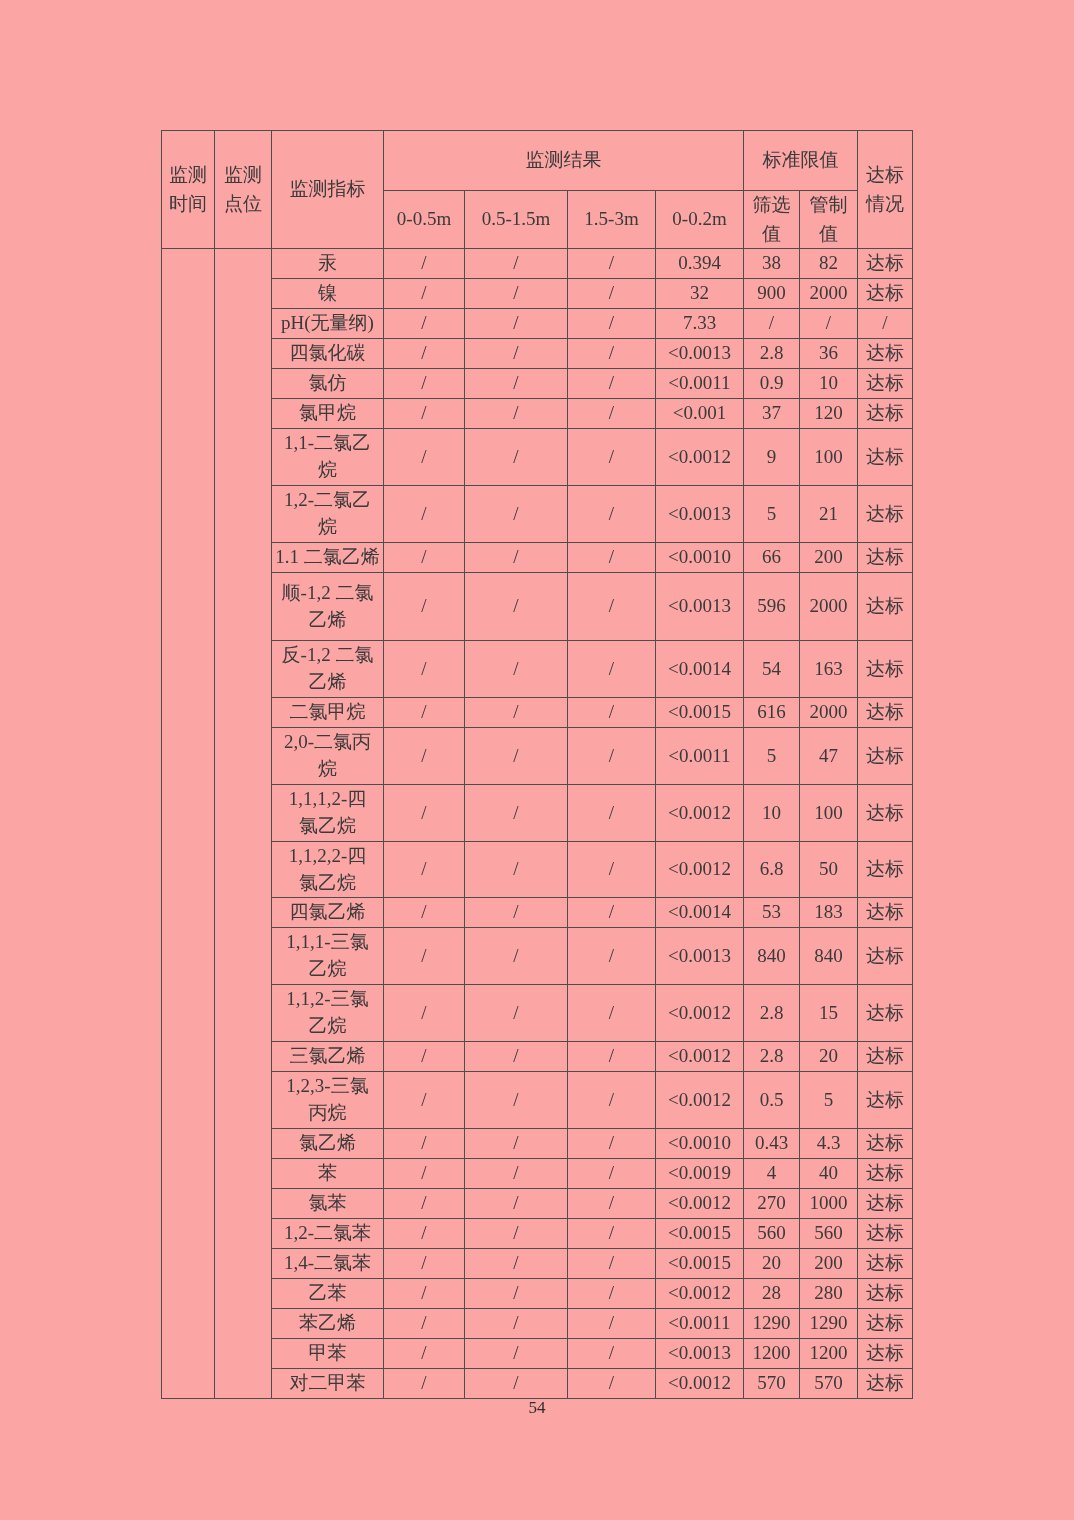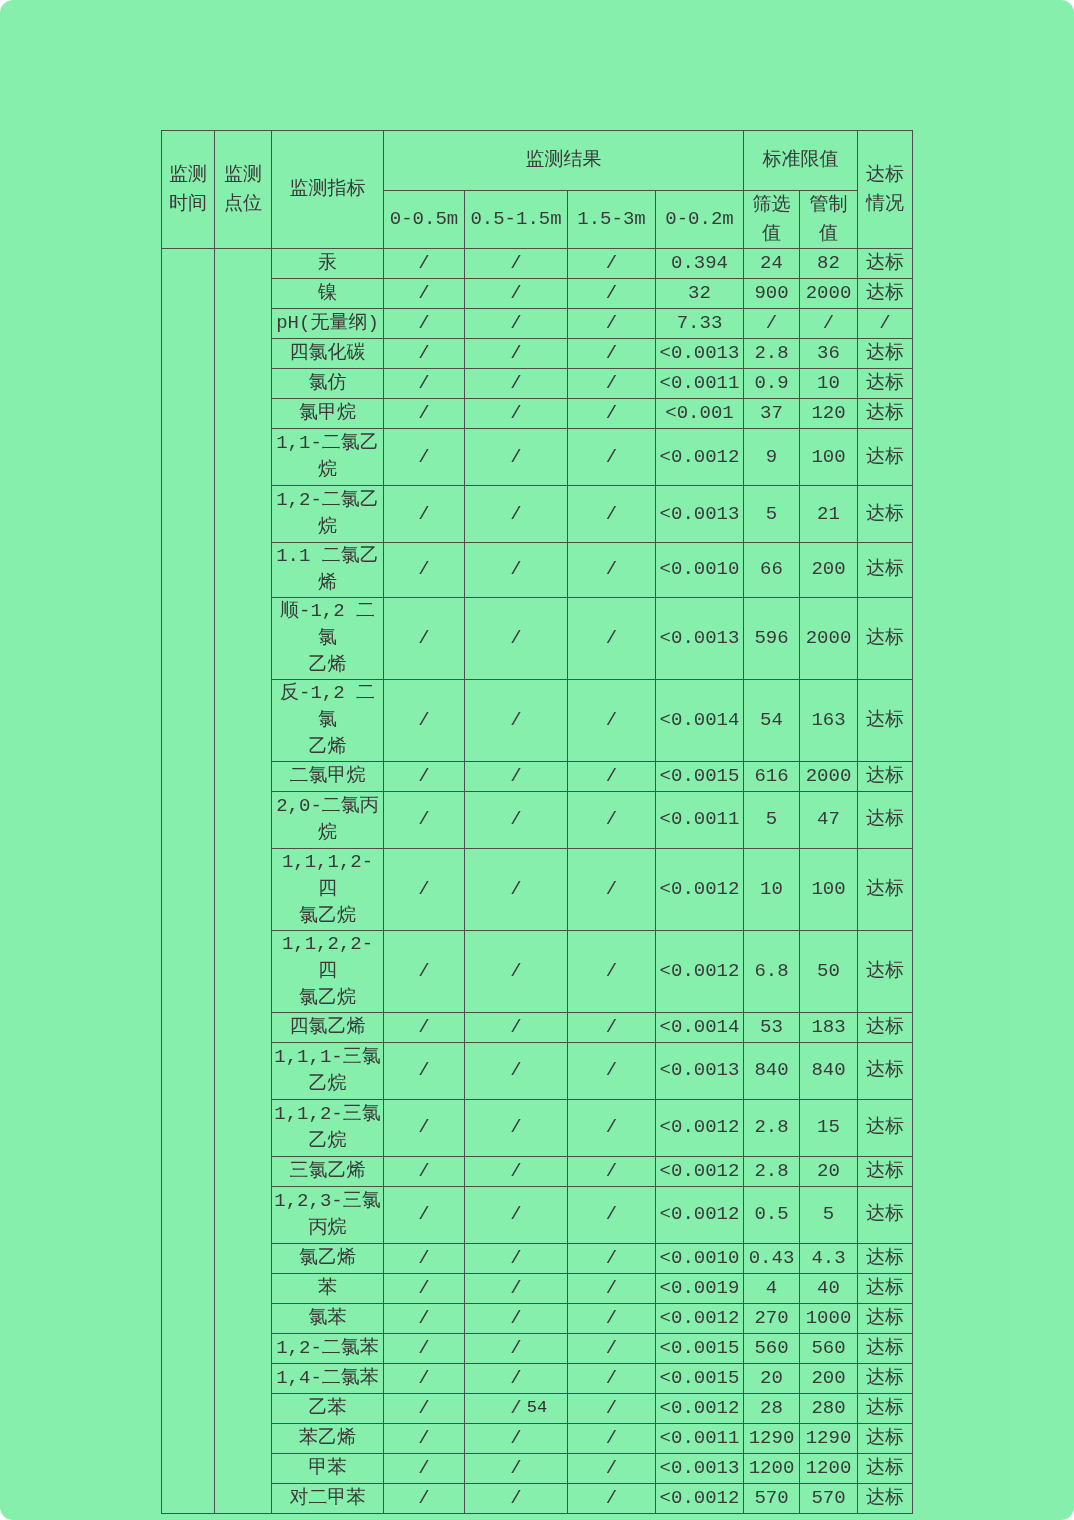--- a/index.html
+++ b/index.html
@@ -4,25 +4,24 @@
 <style>
   html, body {
     margin: 0;
     padding: 0;
     background: #ffffff;
   }
   .page {
     position: relative;
     width: 1074px;
     height: 1520px;
-    background: #86efac;
-    font-family: Liberation Mono, monospace;
+    background: #fca5a5;
+    font-family: Liberation Serif, serif;
     color: #3a3a3a;
     overflow: hidden;
-    border-radius: 13px;
   }
   table.monitor-table {
     position: absolute;
     left: 161px;
     top: 130px;
     width: 751px;
     border-collapse: collapse;
     table-layout: fixed;
     font-size: 19px;
   }
@@ -93,21 +92,21 @@
     </thead>
     <tbody id="table-body">
         <tr style="height: 30px;">
           <td rowspan="29"></td>
           <td rowspan="29"></td>
           <td>汞</td>
           <td>/</td>
           <td>/</td>
           <td>/</td>
           <td>0.394</td>
-          <td>24</td>
+          <td>38</td>
           <td>82</td>
           <td>达标</td>
         </tr>
         <tr style="height: 30px;">
           <td>镍</td>
           <td>/</td>
           <td>/</td>
           <td>/</td>
           <td>32</td>
           <td>900</td>

